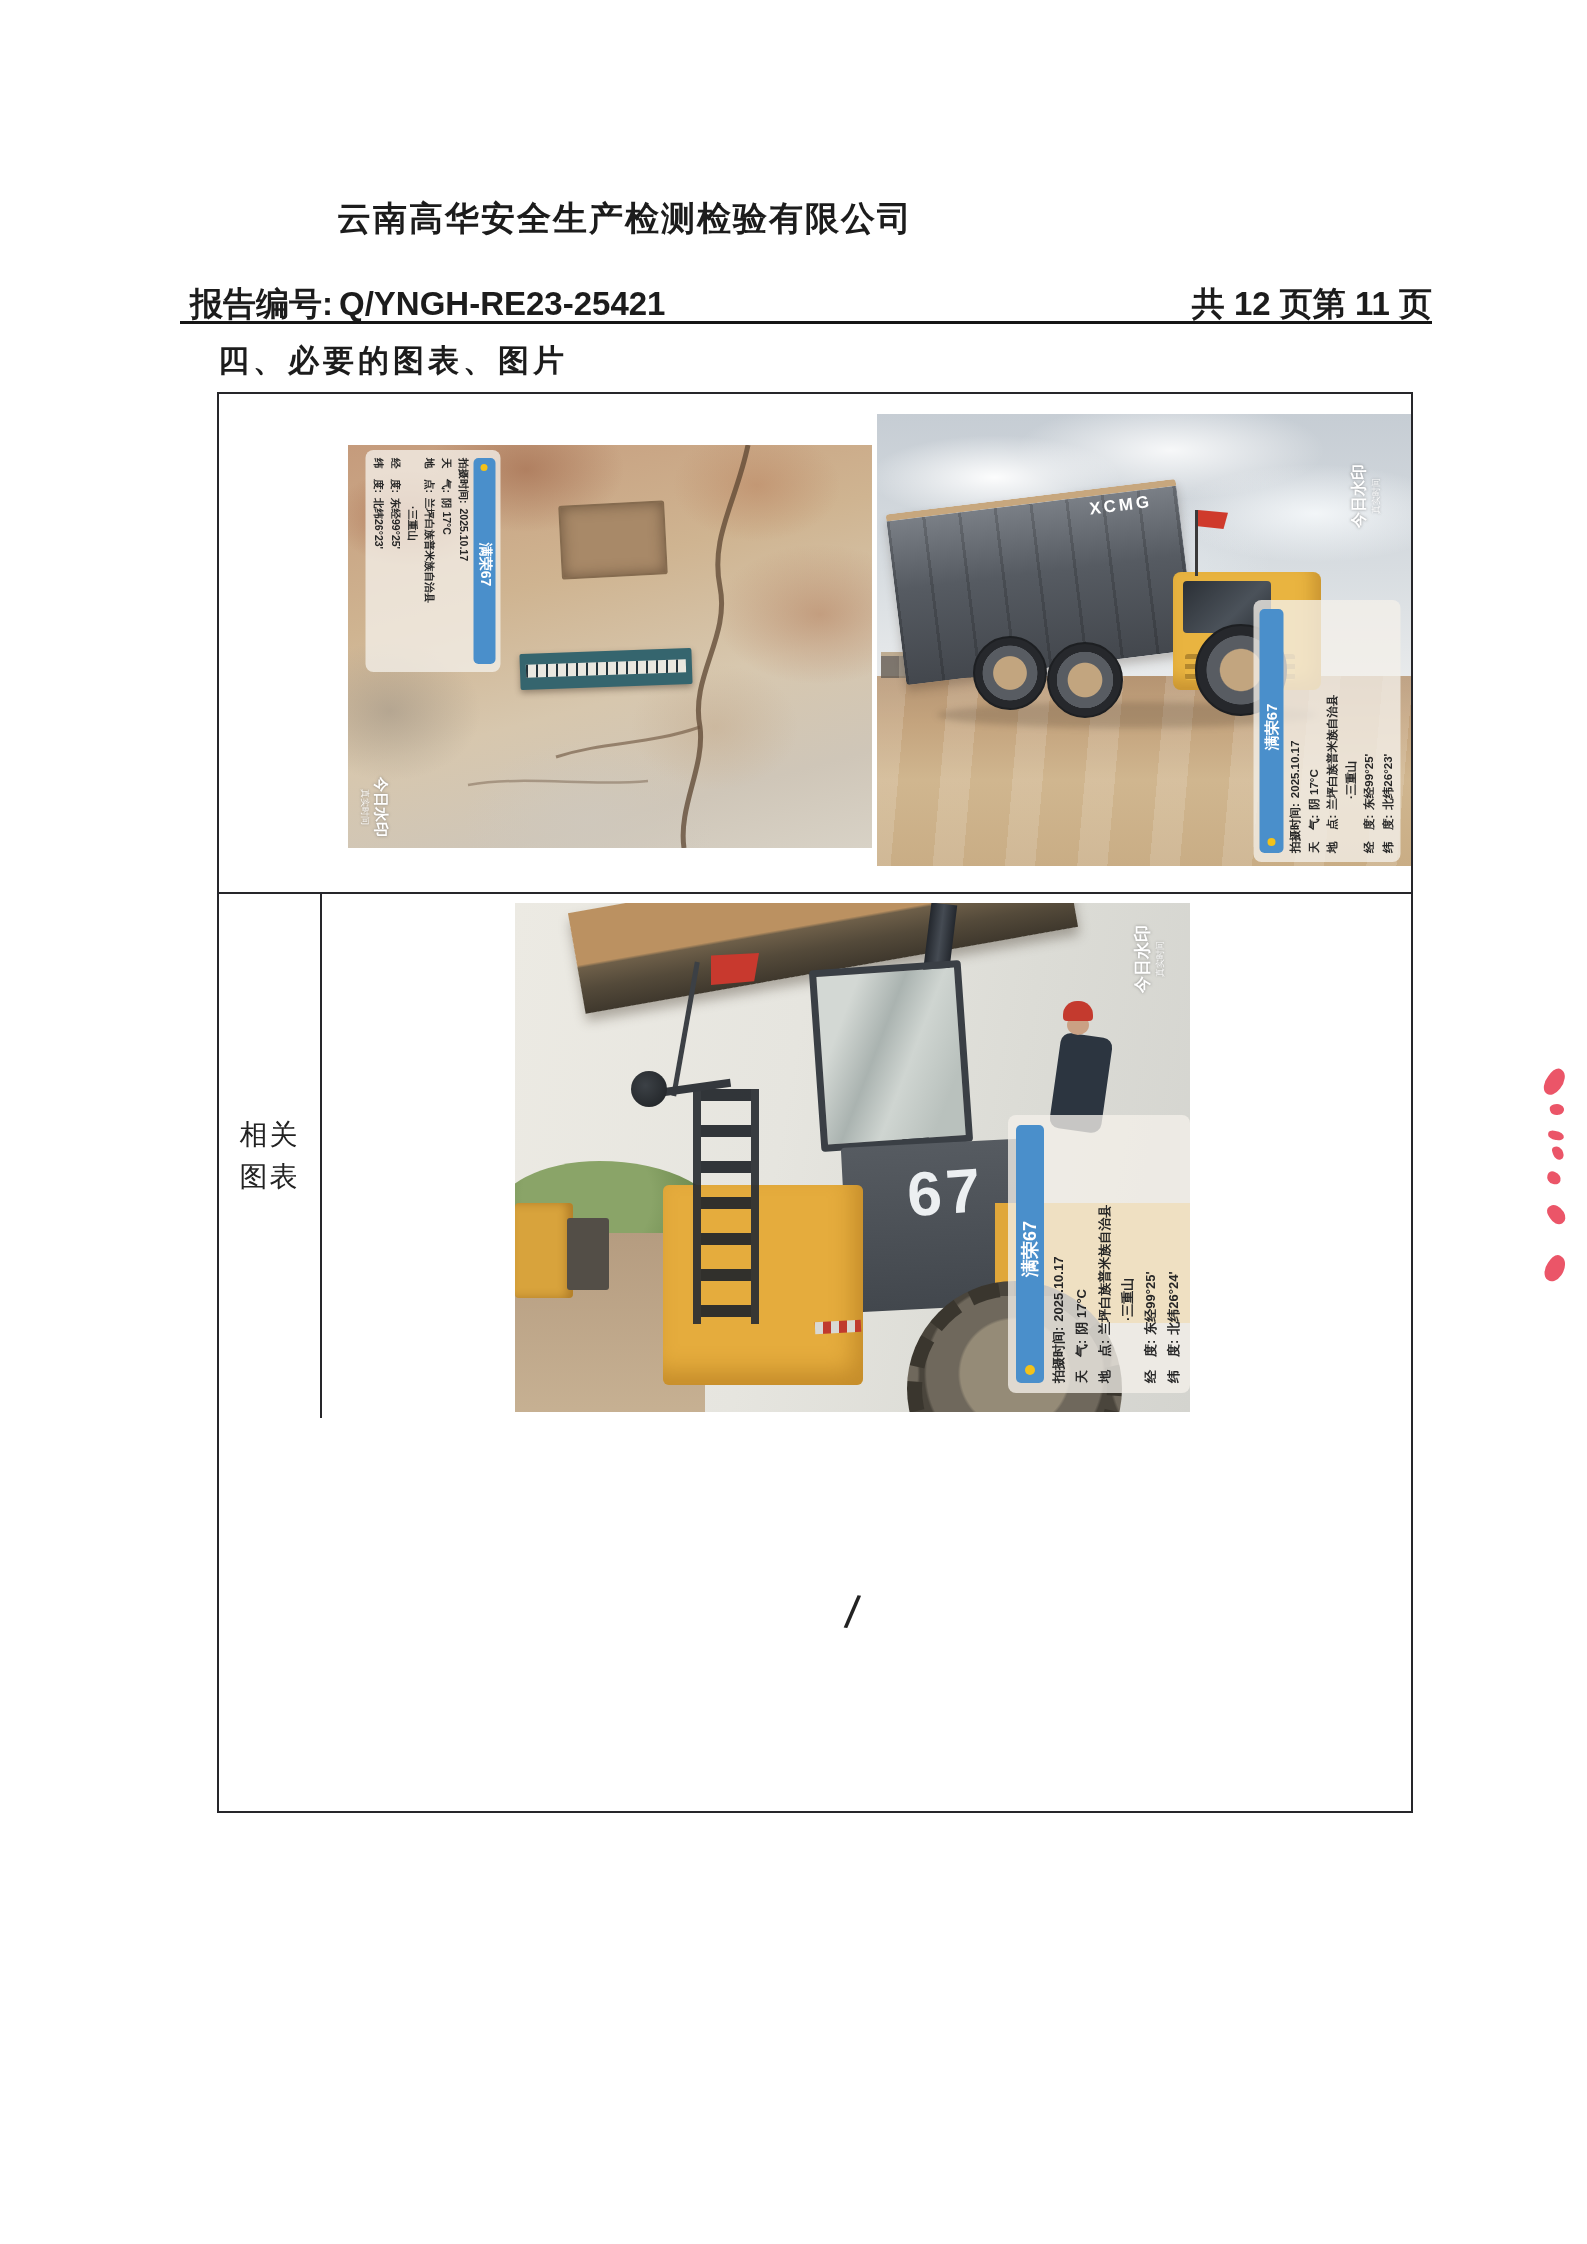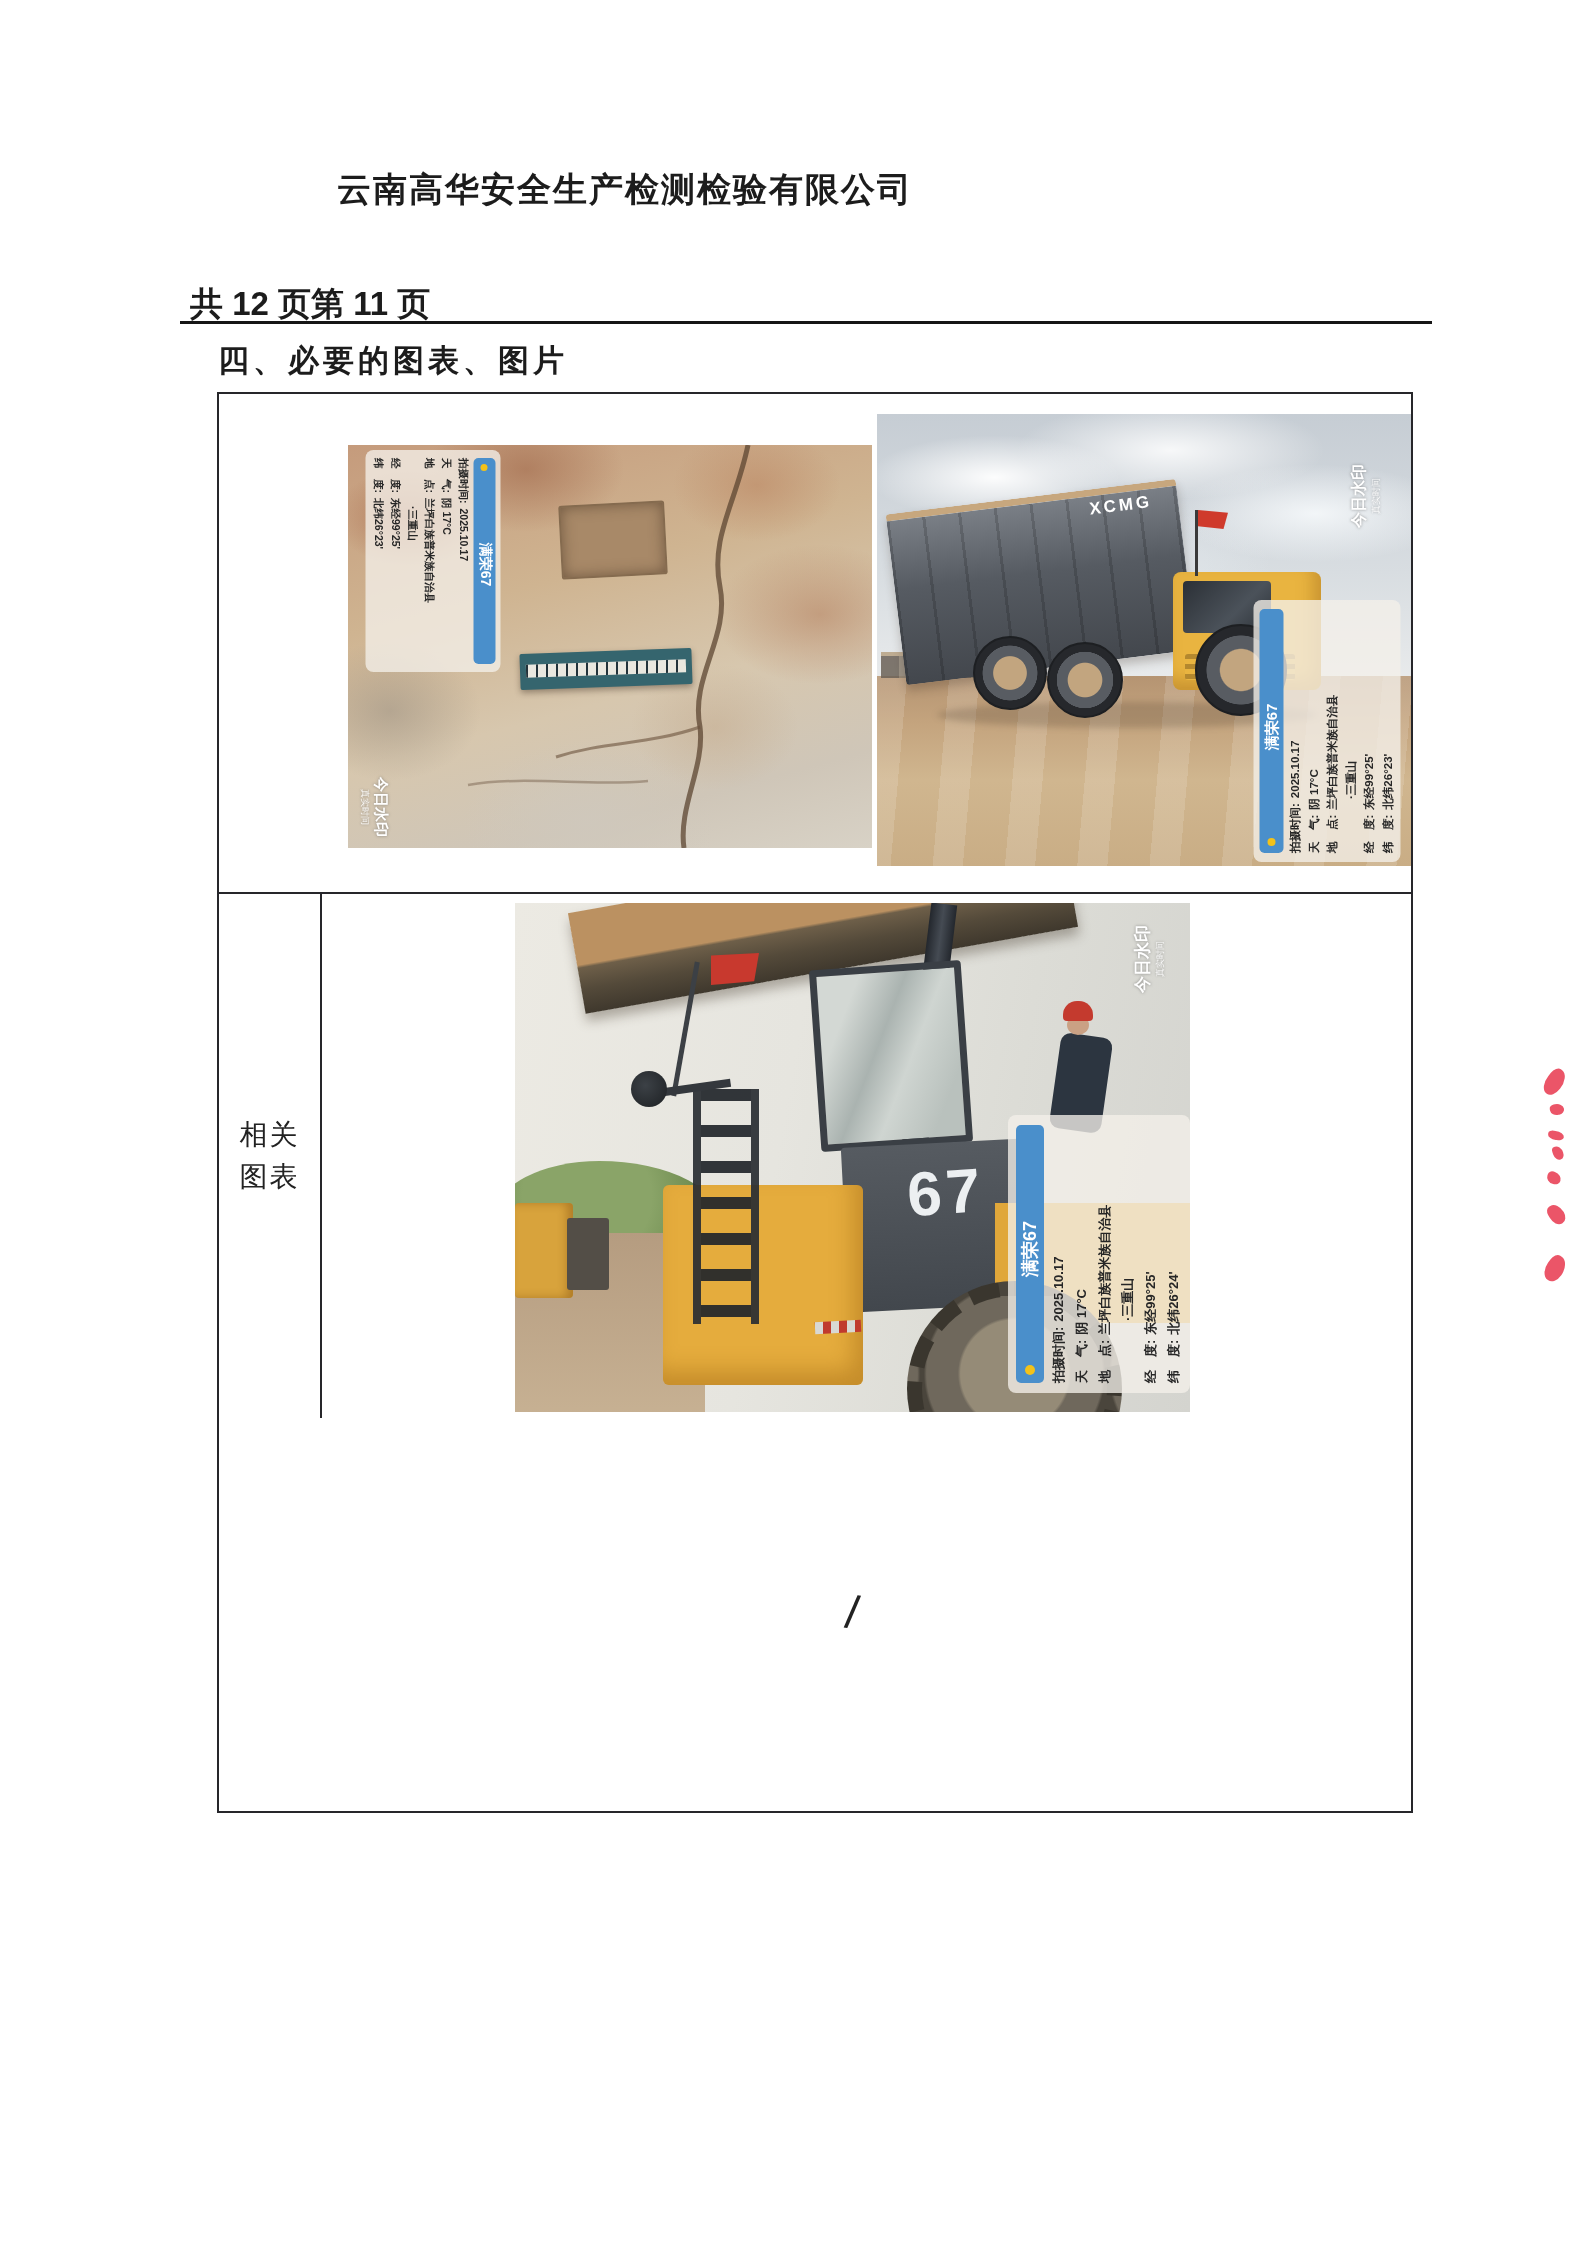--- a/index.html
+++ b/index.html
@@ -2,21 +2,21 @@
 <html><head>
 <meta charset="utf-8">
 <style>
   * { margin:0; padding:0; box-sizing:border-box; }
   body { background:#9a9a9a; font-family:"Liberation Sans", sans-serif; }
   .page {
     position:relative; width:1587px; height:2244px; margin:0 auto;
     background:#ffffff; overflow:hidden; color:#1c1c1c;
   }
   
-  .company { position:absolute; top:167px; left:220px; width:810px; text-align:center;
+  .company { position:absolute; top:196px; left:220px; width:810px; text-align:center;
     font-size:34px; font-weight:700; letter-spacing:2px; }
   .doc-title { position:absolute; top:221px; left:0; width:1587px; text-align:center;
     font-size:47px; font-weight:700; letter-spacing:1px; }
   .repline { position:absolute; top:282px; left:190px; width:1242px;
     display:flex; justify-content:space-between; align-items:flex-end;
     font-size:33px; font-weight:700; }
   .repline .lft span { margin-right:6px; }
   .repline .rgt { display:flex; }
   .rule { position:absolute; top:321px; left:180px; width:1252px; height:3px; background:#161616; }
   .section-heading { position:absolute; top:340px; left:218px; font-size:31px; font-weight:700; letter-spacing:4px; }
@@ -182,20 +182,23 @@
     transform:rotate(8deg); color:#222; }
   .seal-frag { position:absolute; background:#e8374e; opacity:.85; border-radius:35% 60% 45% 55%; }
 </style>
 </head>
 <body>
 
 <div class="page">
 
   <div class="company">云南高华安全生产检测检验有限公司</div>
   <div class="repline">
+    <div class="lft">
+      <span>报告编号:</span><span>Q/YNGH-RE23-25421</span>
+    </div>
     <div class="rgt">
       <span>共 12 页</span>
       <span>第 11 页</span>
     </div>
   </div>
   <div class="rule"></div>
   <div class="section-heading">四、必要的图表、图片</div>
 
   <div class="tbl">
     <div class="cell bb"></div>

